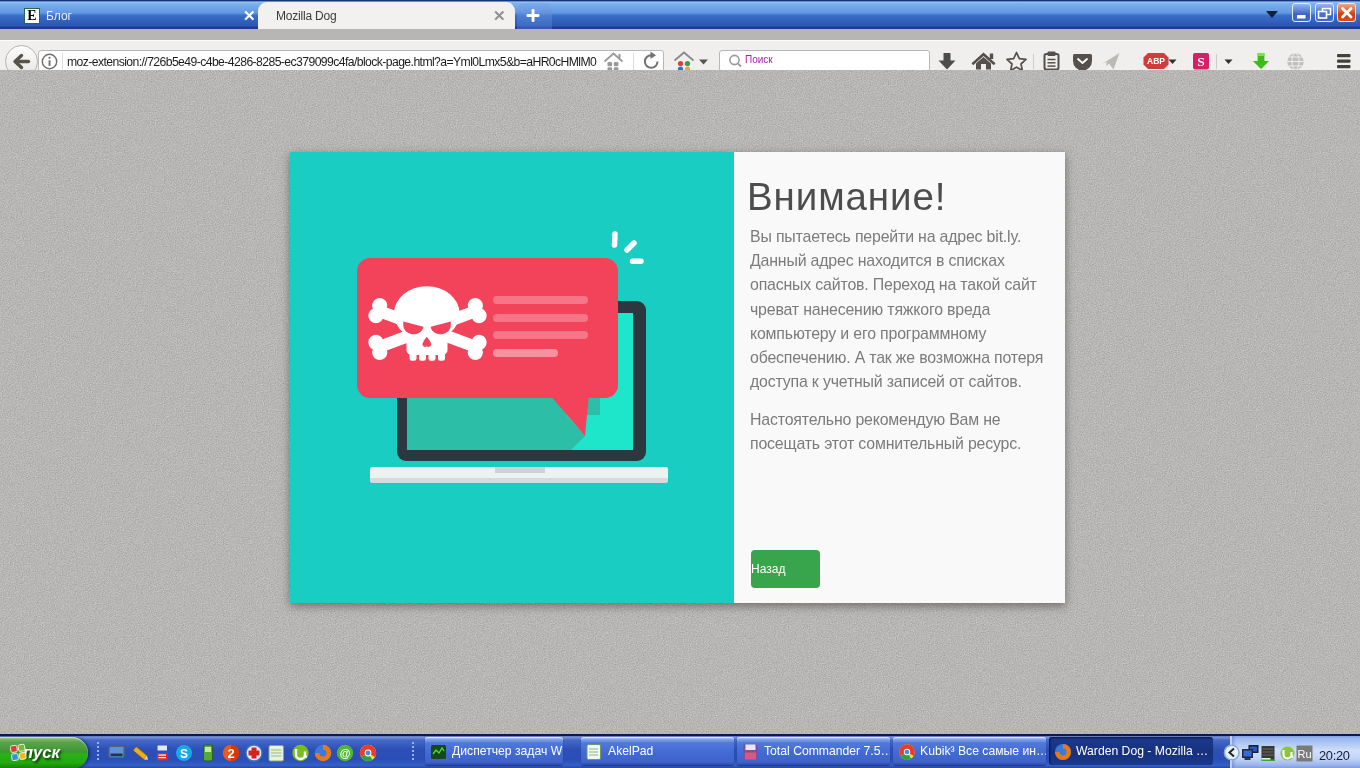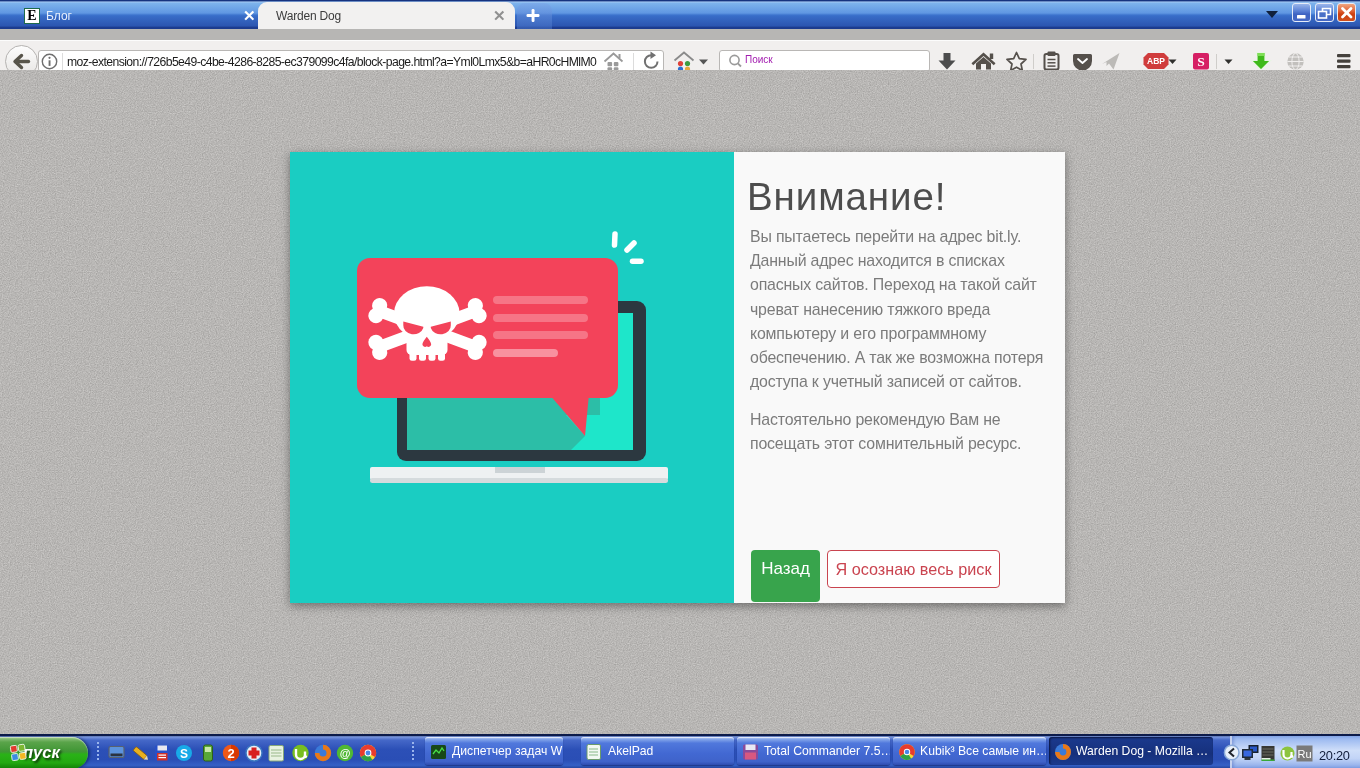--- a/index.html
+++ b/index.html
@@ -29,21 +29,21 @@
 #searchtext{left:745px;top:14px;font-size:10px;color:#a21caf}
 
 #content{position:absolute;left:0;top:70px;width:1360px;height:664px;background:#b7b6b4}
 #card{position:absolute;left:290px;top:82px;width:775px;height:451px;background:#86efac;box-shadow:0 3px 9px rgba(40,40,40,.5)}
 #teal{position:absolute;left:0;top:0;width:444px;height:451px;background:#1acdc2;overflow:hidden}
 #rightpane{position:absolute;left:444px;top:0;width:331px;height:451px;background:#f9f9f9}
 #h1{position:absolute;left:13px;top:26px;font-size:38.5px;color:#4d4d4d;line-height:1;letter-spacing:0.9px}
 .para{position:absolute;left:16px;font-size:15.9px;line-height:24.2px;color:#7b7b7b;white-space:nowrap;letter-spacing:-0.18px}
 #p1{top:73px}
 #p2{top:256px}
-#btngreen{position:absolute;left:17px;top:398px;width:69px;height:52px;background:#38a44c;border-radius:4px;color:#fff;font-size:17px;text-align:center;line-height:38px}
+#btngreen{position:absolute;left:17px;top:398px;width:69px;height:38px;background:#38a44c;border-radius:4px;color:#fff;font-size:12px;line-height:38px}
 #btnred{position:absolute;left:93px;top:398px;width:173px;height:38px;background:#fff;border:1px solid #c9444f;border-radius:4px;color:#ca4450;font-size:16.2px;text-align:center;line-height:36px}
 
 #taskbar{position:absolute;left:0;top:734px;width:1360px;height:34px;
  background:linear-gradient(180deg,#0c1b4a 0%,#0c1b4a 5%,#7d9ae0 8%,#4568c8 18%,#2c50b7 45%,#2a4eb5 75%,#3560c6 92%,#26479f 100%)}
 #startbtn{position:absolute;left:-4px;top:3px;width:92px;height:32px;border-radius:0 16px 16px 0;
  background:linear-gradient(180deg,#9cc98a 0%,#5aa44a 16%,#3f9634 46%,#2ab217 54%,#23a911 80%,#148408 97%);
  box-shadow:inset 0 1px 1px rgba(255,255,255,.5), 2px 0 3px rgba(0,20,60,.5)}
 #starttext{position:absolute;left:27px;top:6px;color:#fff;font-size:16.5px;font-weight:bold;font-style:italic;text-shadow:1.5px 2px 2.5px rgba(5,25,5,.9)}
 .qsep{position:absolute;top:8px;width:2px;height:18px;border-left:2px dotted #9ab4ec}
 .taskbtn{position:absolute;top:3px;height:28px;border-radius:3px;background:linear-gradient(180deg,#c4d4f6 0%,#84a6ea 8%,#5078dc 22%,#4268d2 60%,#3f63ca 88%,#2e4cb0 100%);box-shadow:inset 0 1px 0 rgba(255,255,255,.55),0 1px 1px rgba(10,20,80,.5);color:#fff;font-size:12.2px;line-height:28px;white-space:nowrap;overflow:hidden}
@@ -53,21 +53,21 @@
 #clock{position:absolute;left:1319px;top:14px;font-size:12.8px;color:#111d3a;letter-spacing:-0.3px}
 </style></head>
 <body>
 <div id="screen">
 
   <div id="tabbar">
     <div class="abs" id="fav1">E</div>
     <div class="abs" id="t1title">Блог</div>
     <div class="abs" id="t1close">✕</div>
     <div class="abs" id="activetab"></div>
-    <div class="abs" id="t2title">Warden Dog</div>
+    <div class="abs" id="t2title">Mozilla Dog</div>
     <div class="abs" id="t2close">✕</div>
     <div class="abs" id="plusbtn"></div>
 
     <div class="abs" id="tabarrow"></div>
     <div class="winbtn" id="btnmin" style="left:1292px"></div>
     <div class="winbtn" id="btnmax" style="left:1315px"></div>
     <div class="winbtn" id="btnclose" style="left:1337px"></div>
     <svg class="abs" style="left:0;top:0" width="1360" height="29">
       <rect x="526.5" y="14.1" width="13" height="2.9" rx="1.2" fill="#fff"></rect>
       <rect x="531.6" y="9" width="2.9" height="13" rx="1.2" fill="#fff"></rect>
@@ -259,21 +259,20 @@
     <line x1="337" y1="98" x2="344" y2="91"></line>
     <line x1="342.5" y1="109.3" x2="351" y2="109.3"></line>
   </g>
 </svg>
       </div>
       <div id="rightpane">
         <div id="h1">Внимание!</div>
         <div class="para" id="p1">Вы пытаетесь перейти на адрес bit.ly.<br>Данный адрес находится в списках<br>опасных сайтов. Переход на такой сайт<br>чреват нанесению тяжкого вреда<br>компьютеру и его программному<br>обеспечению. А так же возможна потеря<br>доступа к учетный записей от сайтов.</div>
         <div class="para" id="p2">Настоятельно рекомендую Вам не<br>посещать этот сомнительный ресурс.</div>
         <div id="btngreen">Назад</div>
-        <div id="btnred">Я осознаю весь риск</div>
       </div>
     </div>
   </div>
 
   <div id="taskbar">
     <div id="startbtn">
         <span id="starttext">пуск</span>
       </div>
     <div class="qsep" style="left:97px"></div>
     <div class="qsep" style="left:412px"></div>

